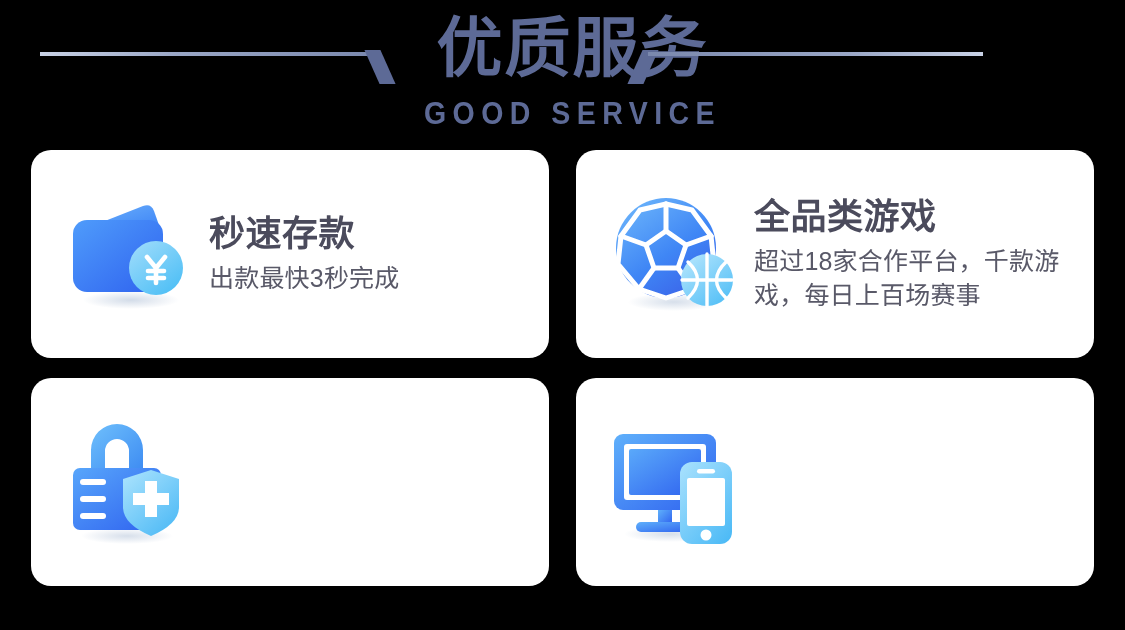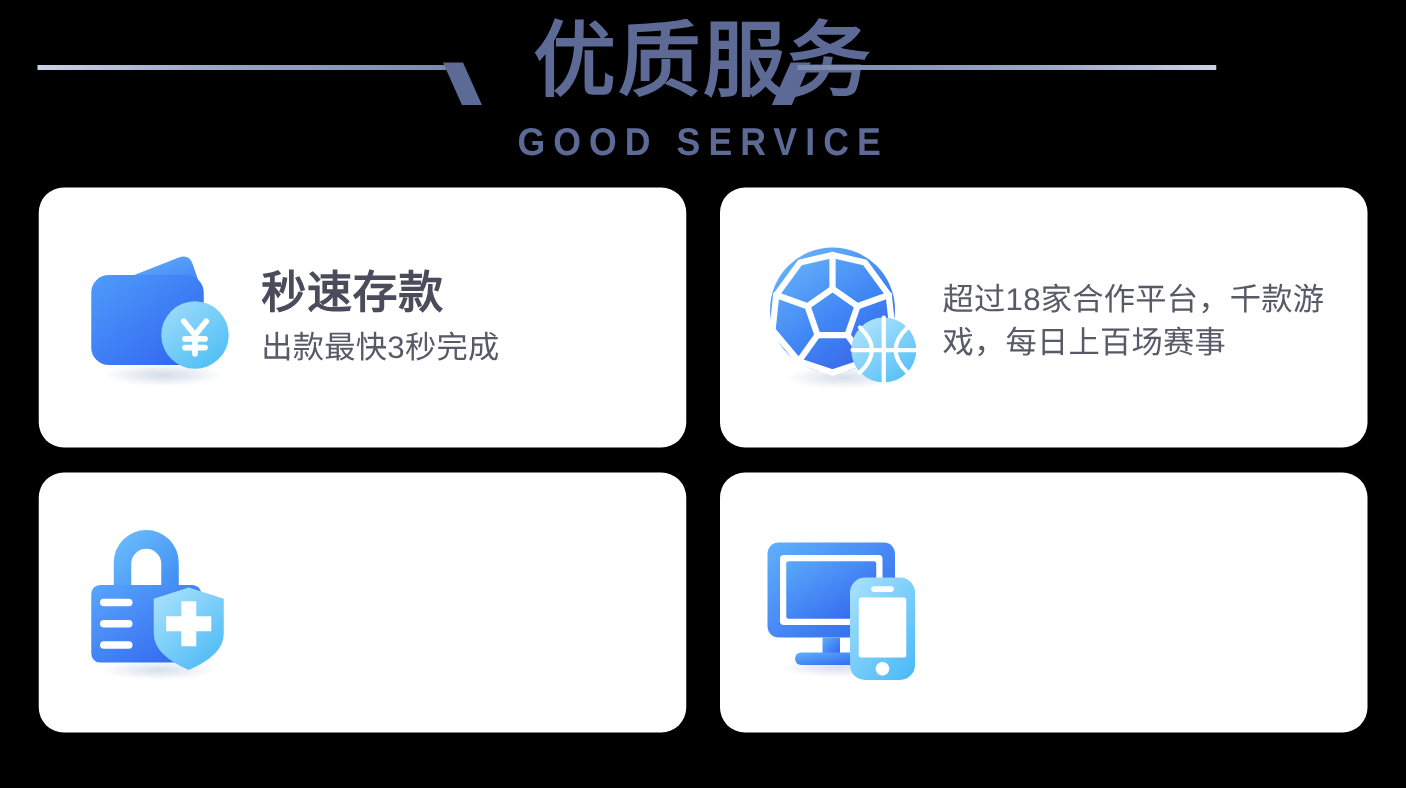--- a/index.html
+++ b/index.html
@@ -13,21 +13,21 @@
   }
 
   body {
     font-family: "Liberation Sans", "DejaVu Sans", sans-serif;
     position: relative;
   }
 
   
   .header {
     position: absolute;
-    left: 0; top: 0;
+    left: 10px; top: 0;
     width: 1003px;
     height: 150px;
   }
 
   .header-rule {
     position: absolute;
     top: 52px;
     height: 4px;
   }
   .header-rule.left {
@@ -234,20 +234,21 @@
         <circle cx="103" cy="96" r="26" fill="url(#bballG)"></circle>
         <g fill="none" stroke="#ffffff" stroke-width="3.4" stroke-linecap="round">
           <path d="M103 70 L103 122"></path>
           <path d="M78 96 L128 96"></path>
           <path d="M84 78 Q103 96 84 114"></path>
           <path d="M122 78 Q103 96 122 114"></path>
         </g>
       </svg>
     </div>
     <div class="card-text">
+      <div class="card-title">全品类游戏</div>
       <div class="card-desc">超过18家合作平台，千款游戏，每日上百场赛事</div>
     </div>
   </div>
 
   <div class="card">
     <div class="card-icon">
       <svg viewBox="0 0 140 140" xmlns="http://www.w3.org/2000/svg">
         <defs>
           <linearGradient id="bodyG" x1="0" y1="0" x2="1" y2="1">
             <stop offset="0%" stop-color="#58a6fb"></stop>

